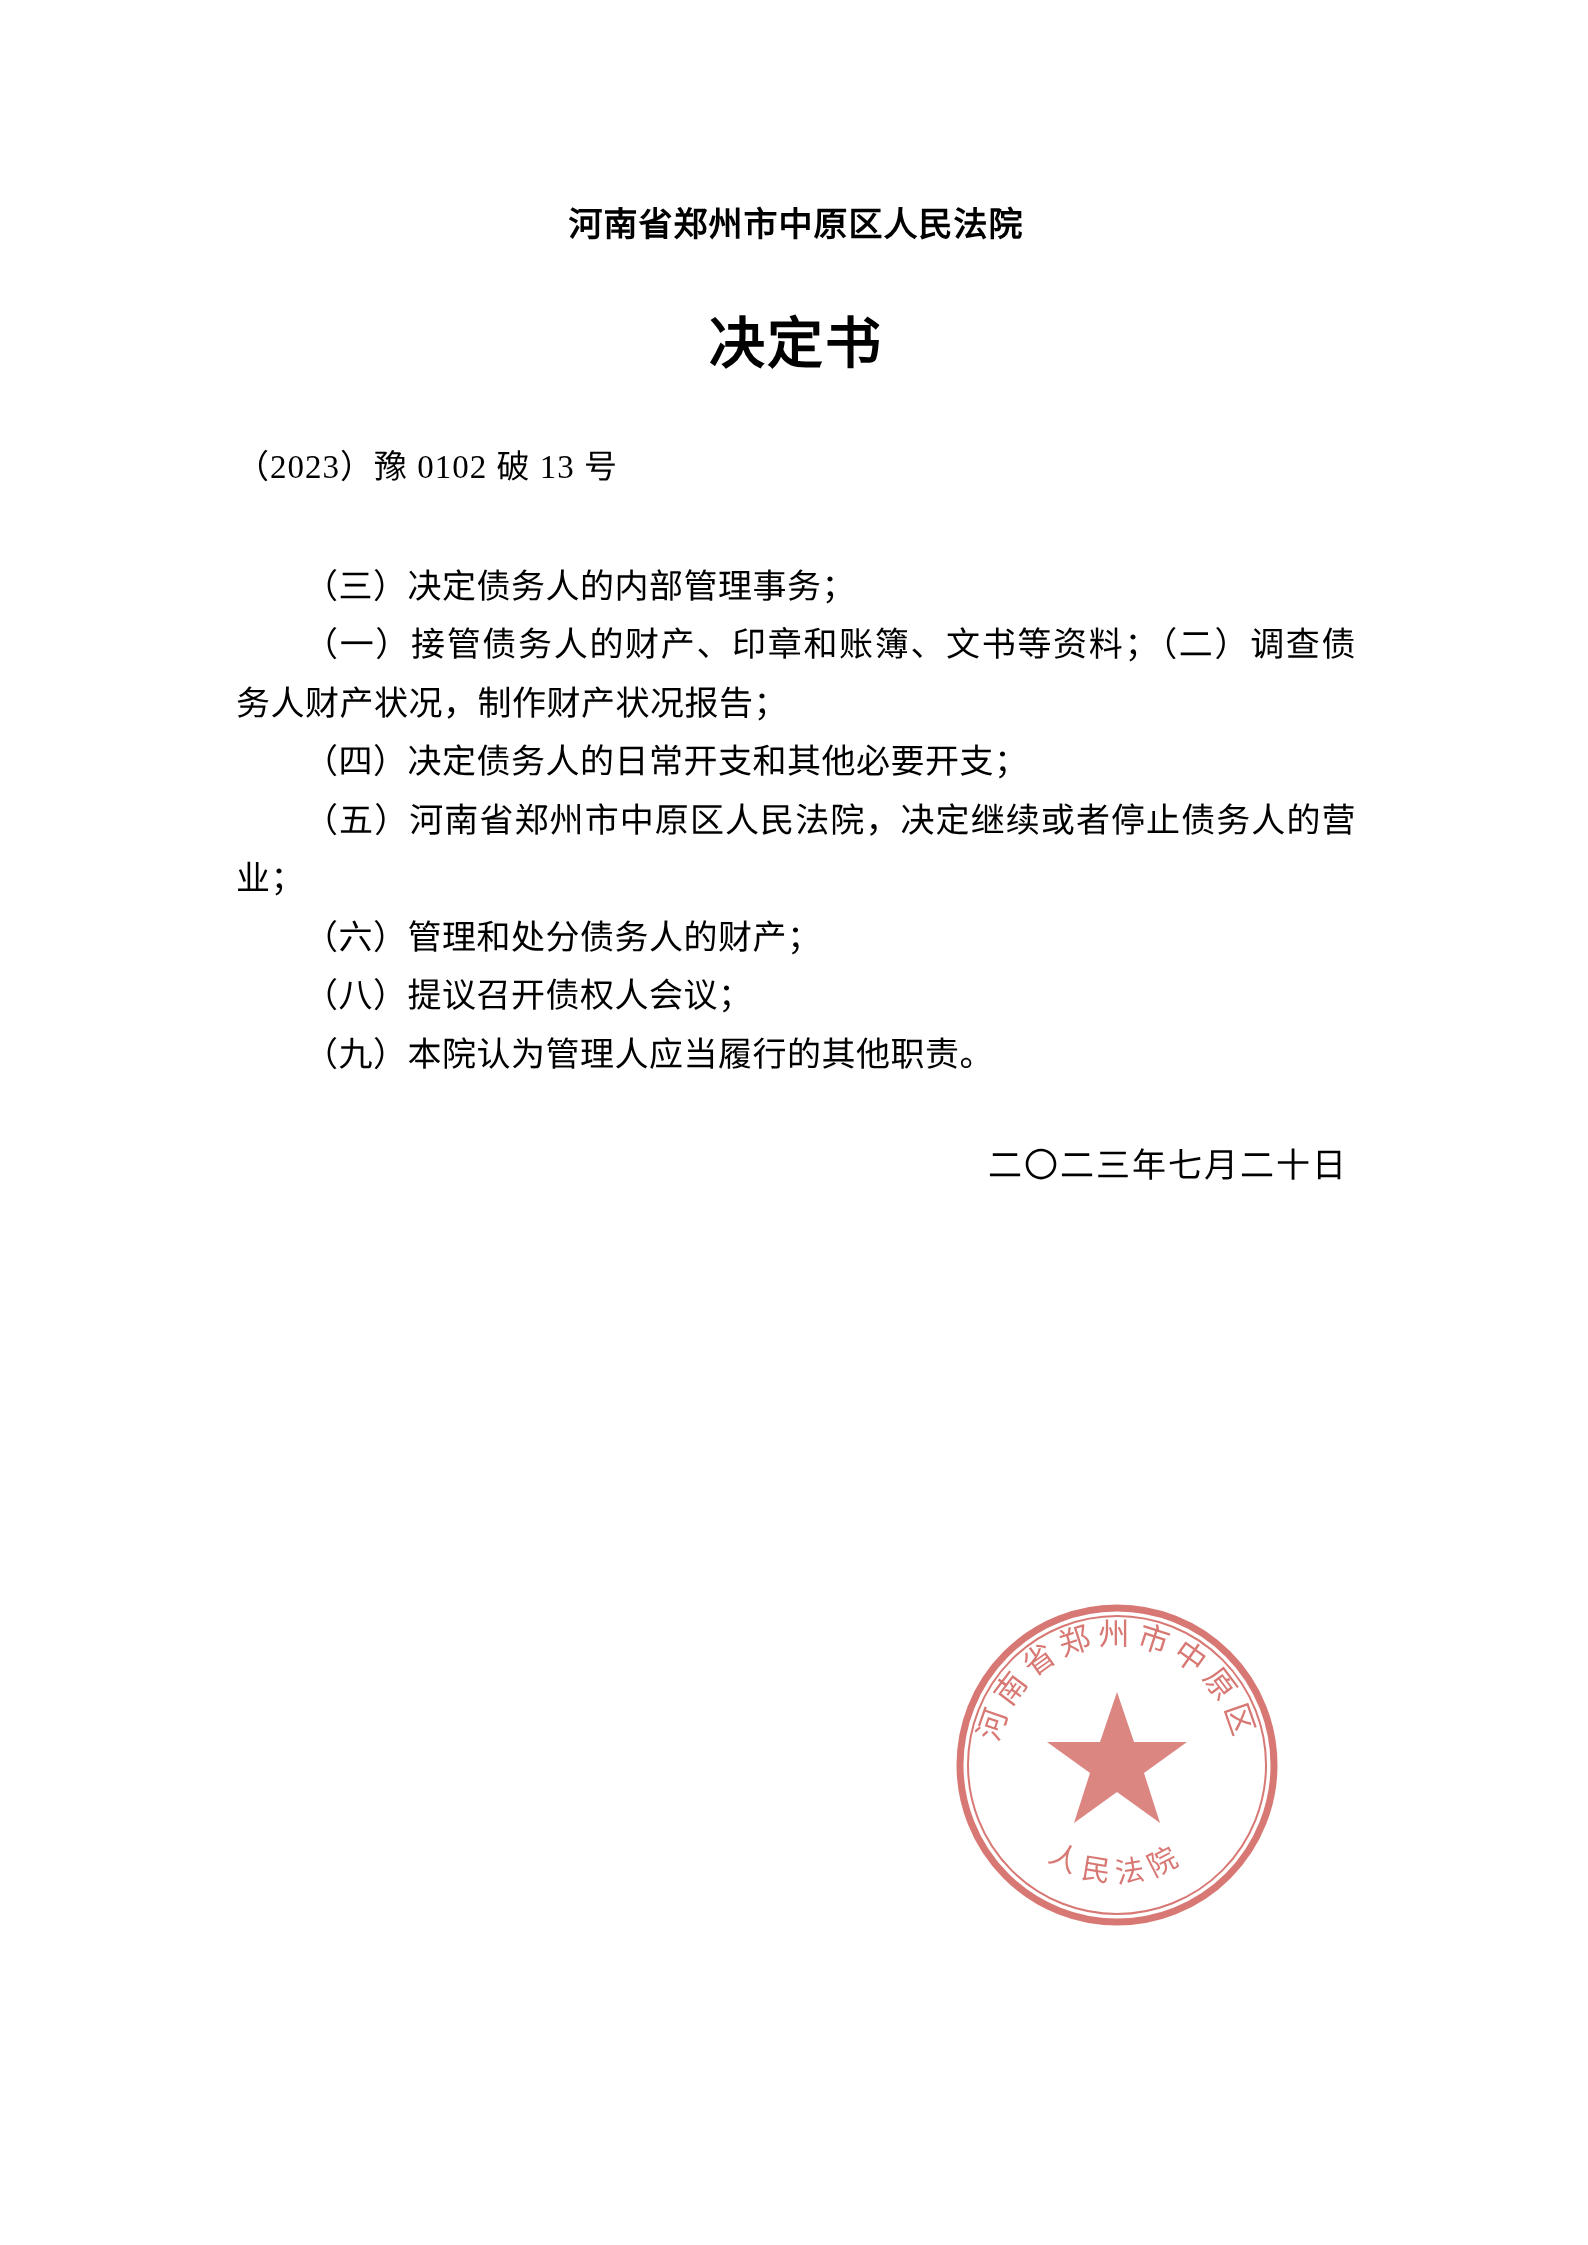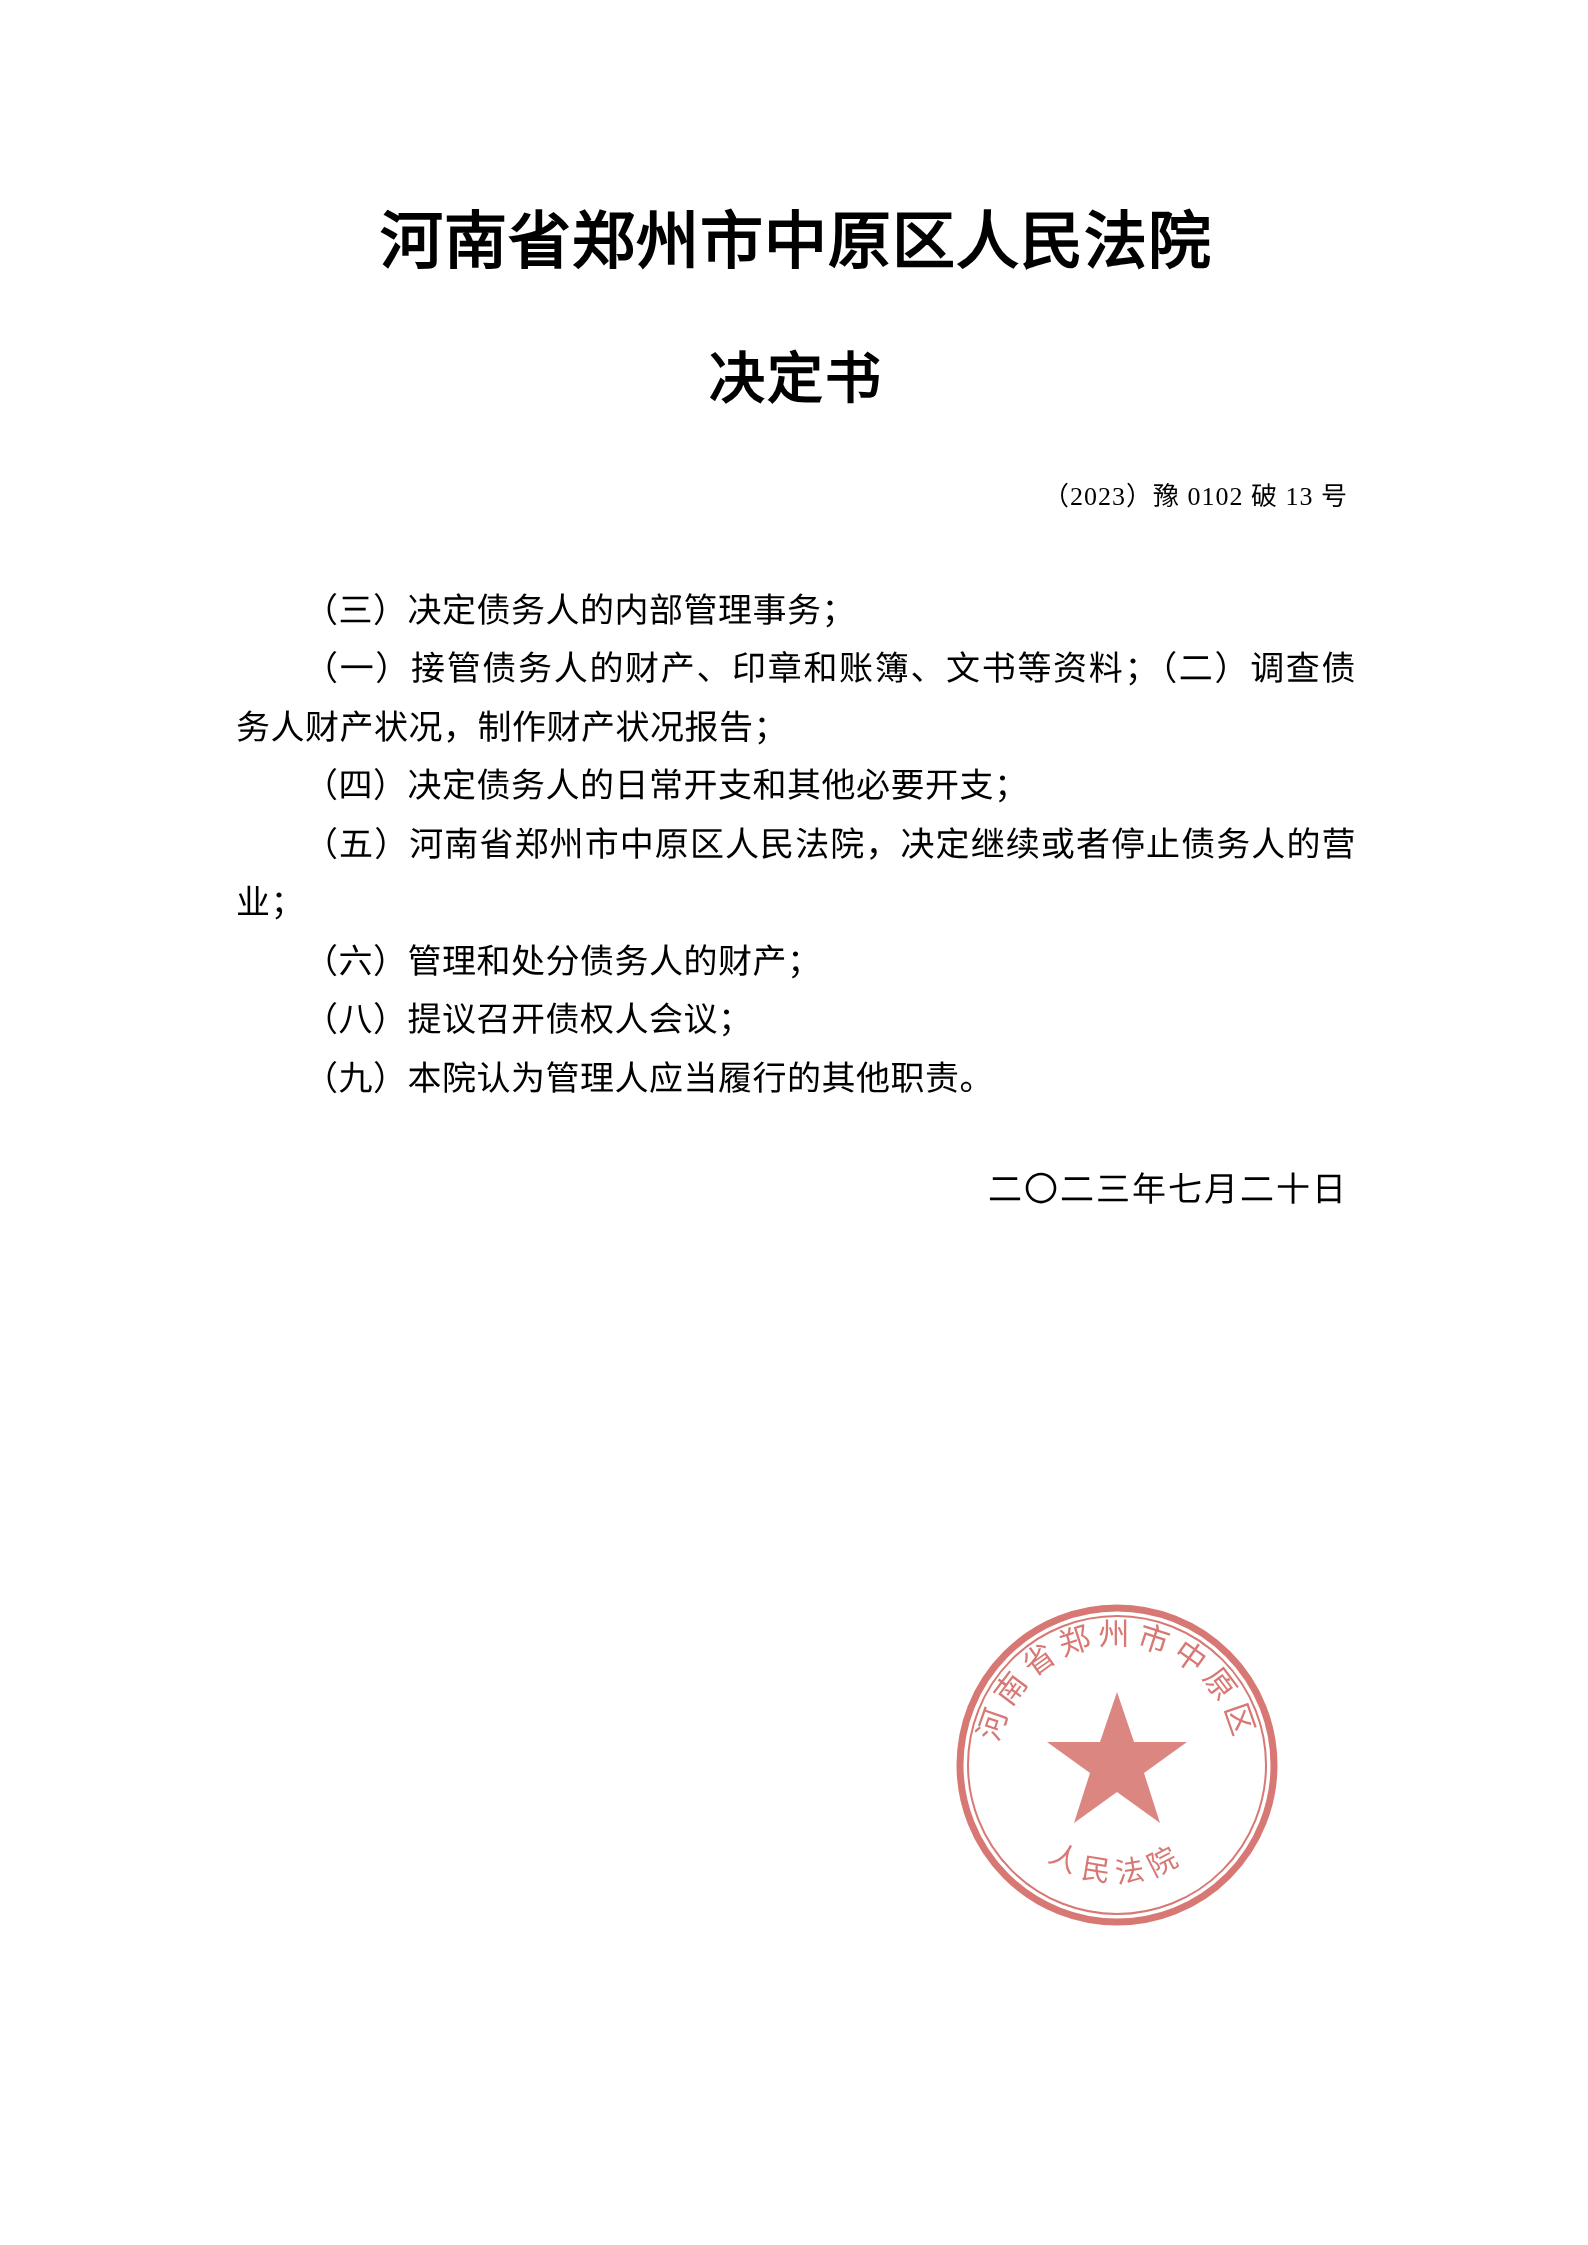--- a/index.html
+++ b/index.html
@@ -24,38 +24,38 @@
   }
   .doc-inner {
     position: absolute;
     left: 236px;
     top: 0;
     width: 1120px;
   }
   .court-title {
     margin-top: 205px;
     text-align: center;
-    font-size: 63px;
+    font-size: 34px;
     font-weight: bold;
     letter-spacing: 1px;
     line-height: 1.2;
   }
   .doc-type {
     margin-top: 65px;
     text-align: center;
     font-size: 56px;
     font-weight: bold;
     letter-spacing: 2px;
     line-height: 1.2;
   }
   .case-number {
     margin-top: 62px;
-    text-align: right;
+    text-align: left;
     padding-right: 8px;
-    font-size: 26px;
+    font-size: 33px;
     letter-spacing: 1px;
   }
   .body-text {
     margin-top: 70px;
     font-size: 34px;
     line-height: 1.72;
     text-align: justify;
     text-justify: inter-ideograph;
     letter-spacing: 0.5px;
   }

